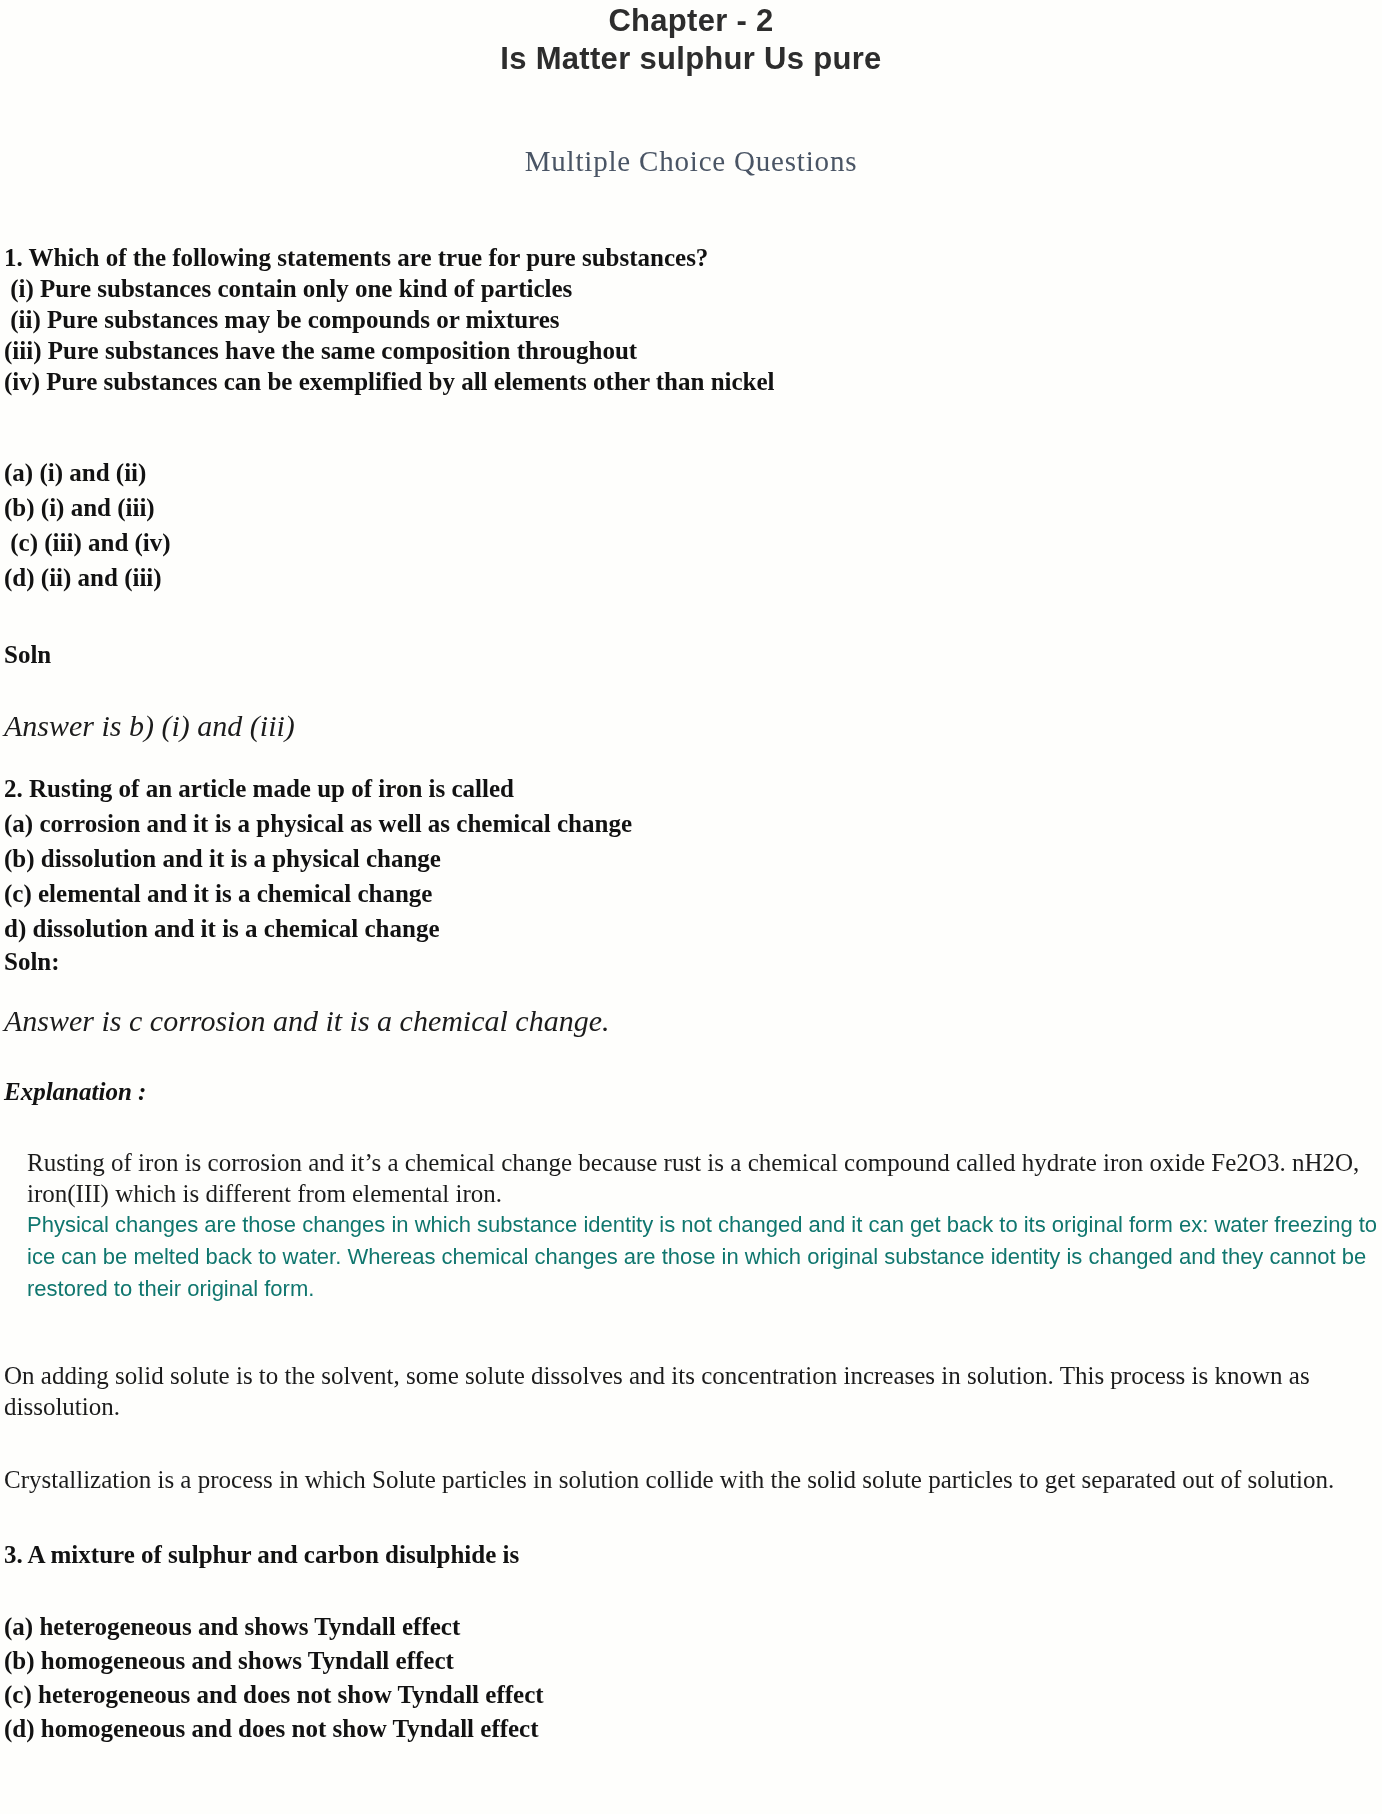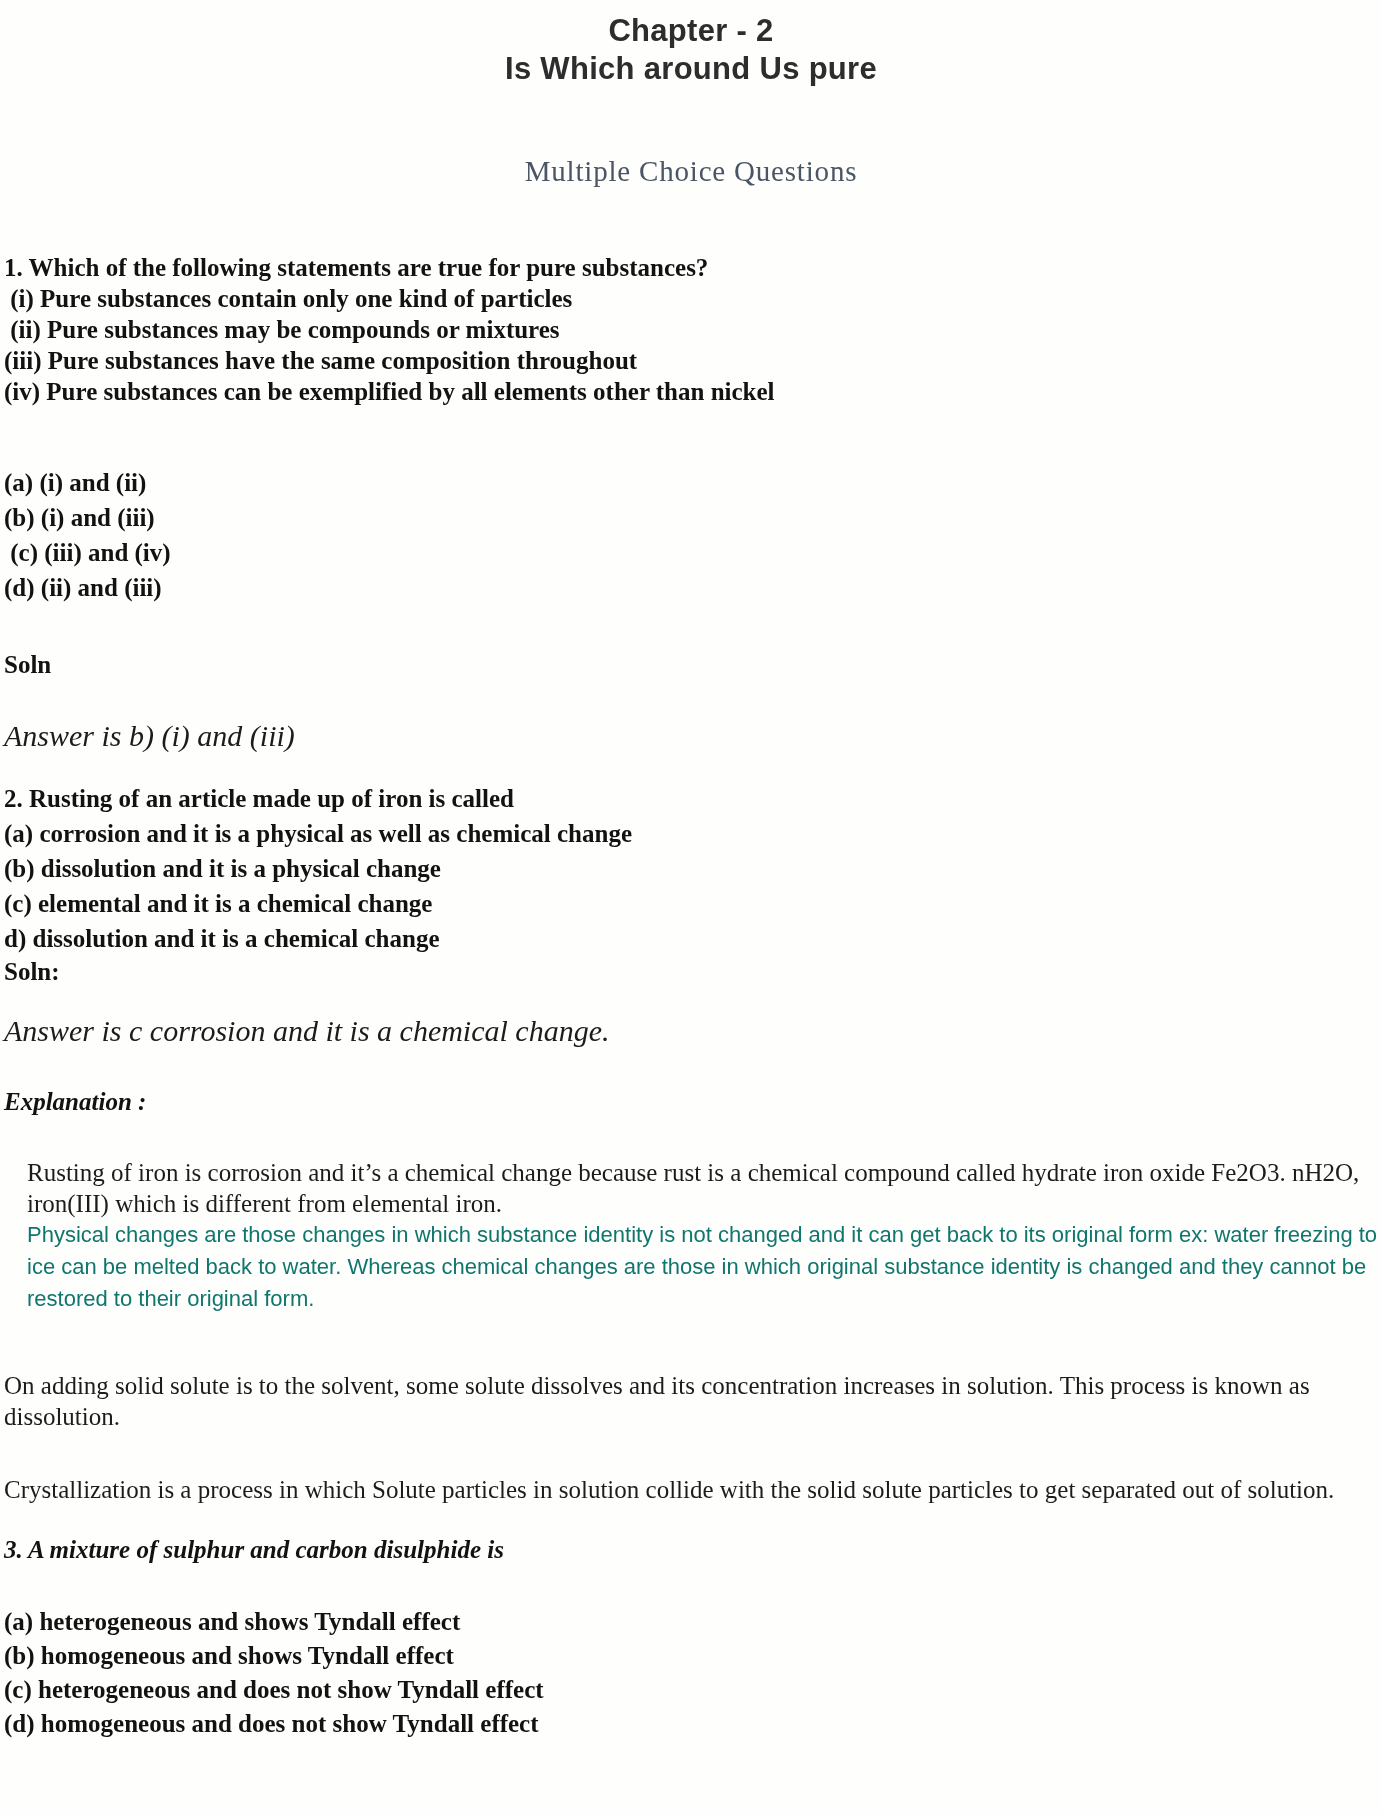--- a/index.html
+++ b/index.html
@@ -10,21 +10,21 @@
   body {
     width: 1382px;
     height: 1814px;
     overflow: hidden;
     font-family: "Liberation Serif", "DejaVu Serif", serif;
     color: #111111;
   }
   .page {
     width: 1382px;
     height: 1814px;
-    padding: 12px 4px 0 4px;
+    padding: 2px 4px 0 4px;
     box-sizing: border-box;
     background: #fefefc;
   }
 
   
   .title-block {
     text-align: center;
     font-family: "Liberation Sans", "DejaVu Sans", sans-serif;
     font-weight: 700;
     color: #2d2d2d;
@@ -84,31 +84,31 @@
     font-family: "Liberation Sans", "DejaVu Sans", sans-serif;
     font-weight: 400;
     font-size: 22px;
     line-height: 32px;
     color: #0f766e;
   }
 
   .para-dissolution     { margin-top: 55px; }
   .para-crystallization { margin-top: 42px; }
 
-  .q3-prompt  { margin-top: 29px; font-style: italic; }
+  .q3-prompt  { margin-top: 44px; }
   .q3-options { margin-top: 40px; }
 </style>
 </head>
 <body>
 
 <div class="page">
 
   <div class="title-block">
     <div>Chapter - 2</div>
-    <div>Is Which around Us pure</div>
+    <div>Is Matter sulphur Us pure</div>
   </div>
 
   <div class="mcq-heading">Multiple Choice Questions</div>
 
   <div class="q1-block">
     <div class="serif-bold line-31">1. Which of the following statements are true for pure substances?</div>
     <div class="serif-bold line-31"> (i) Pure substances contain only one kind of particles</div>
     <div class="serif-bold line-31"> (ii) Pure substances may be compounds or mixtures</div>
     <div class="serif-bold line-31">(iii) Pure substances have the same composition throughout</div>
     <div class="serif-bold line-31">(iv) Pure substances can be exemplified by all elements other than nickel</div>

